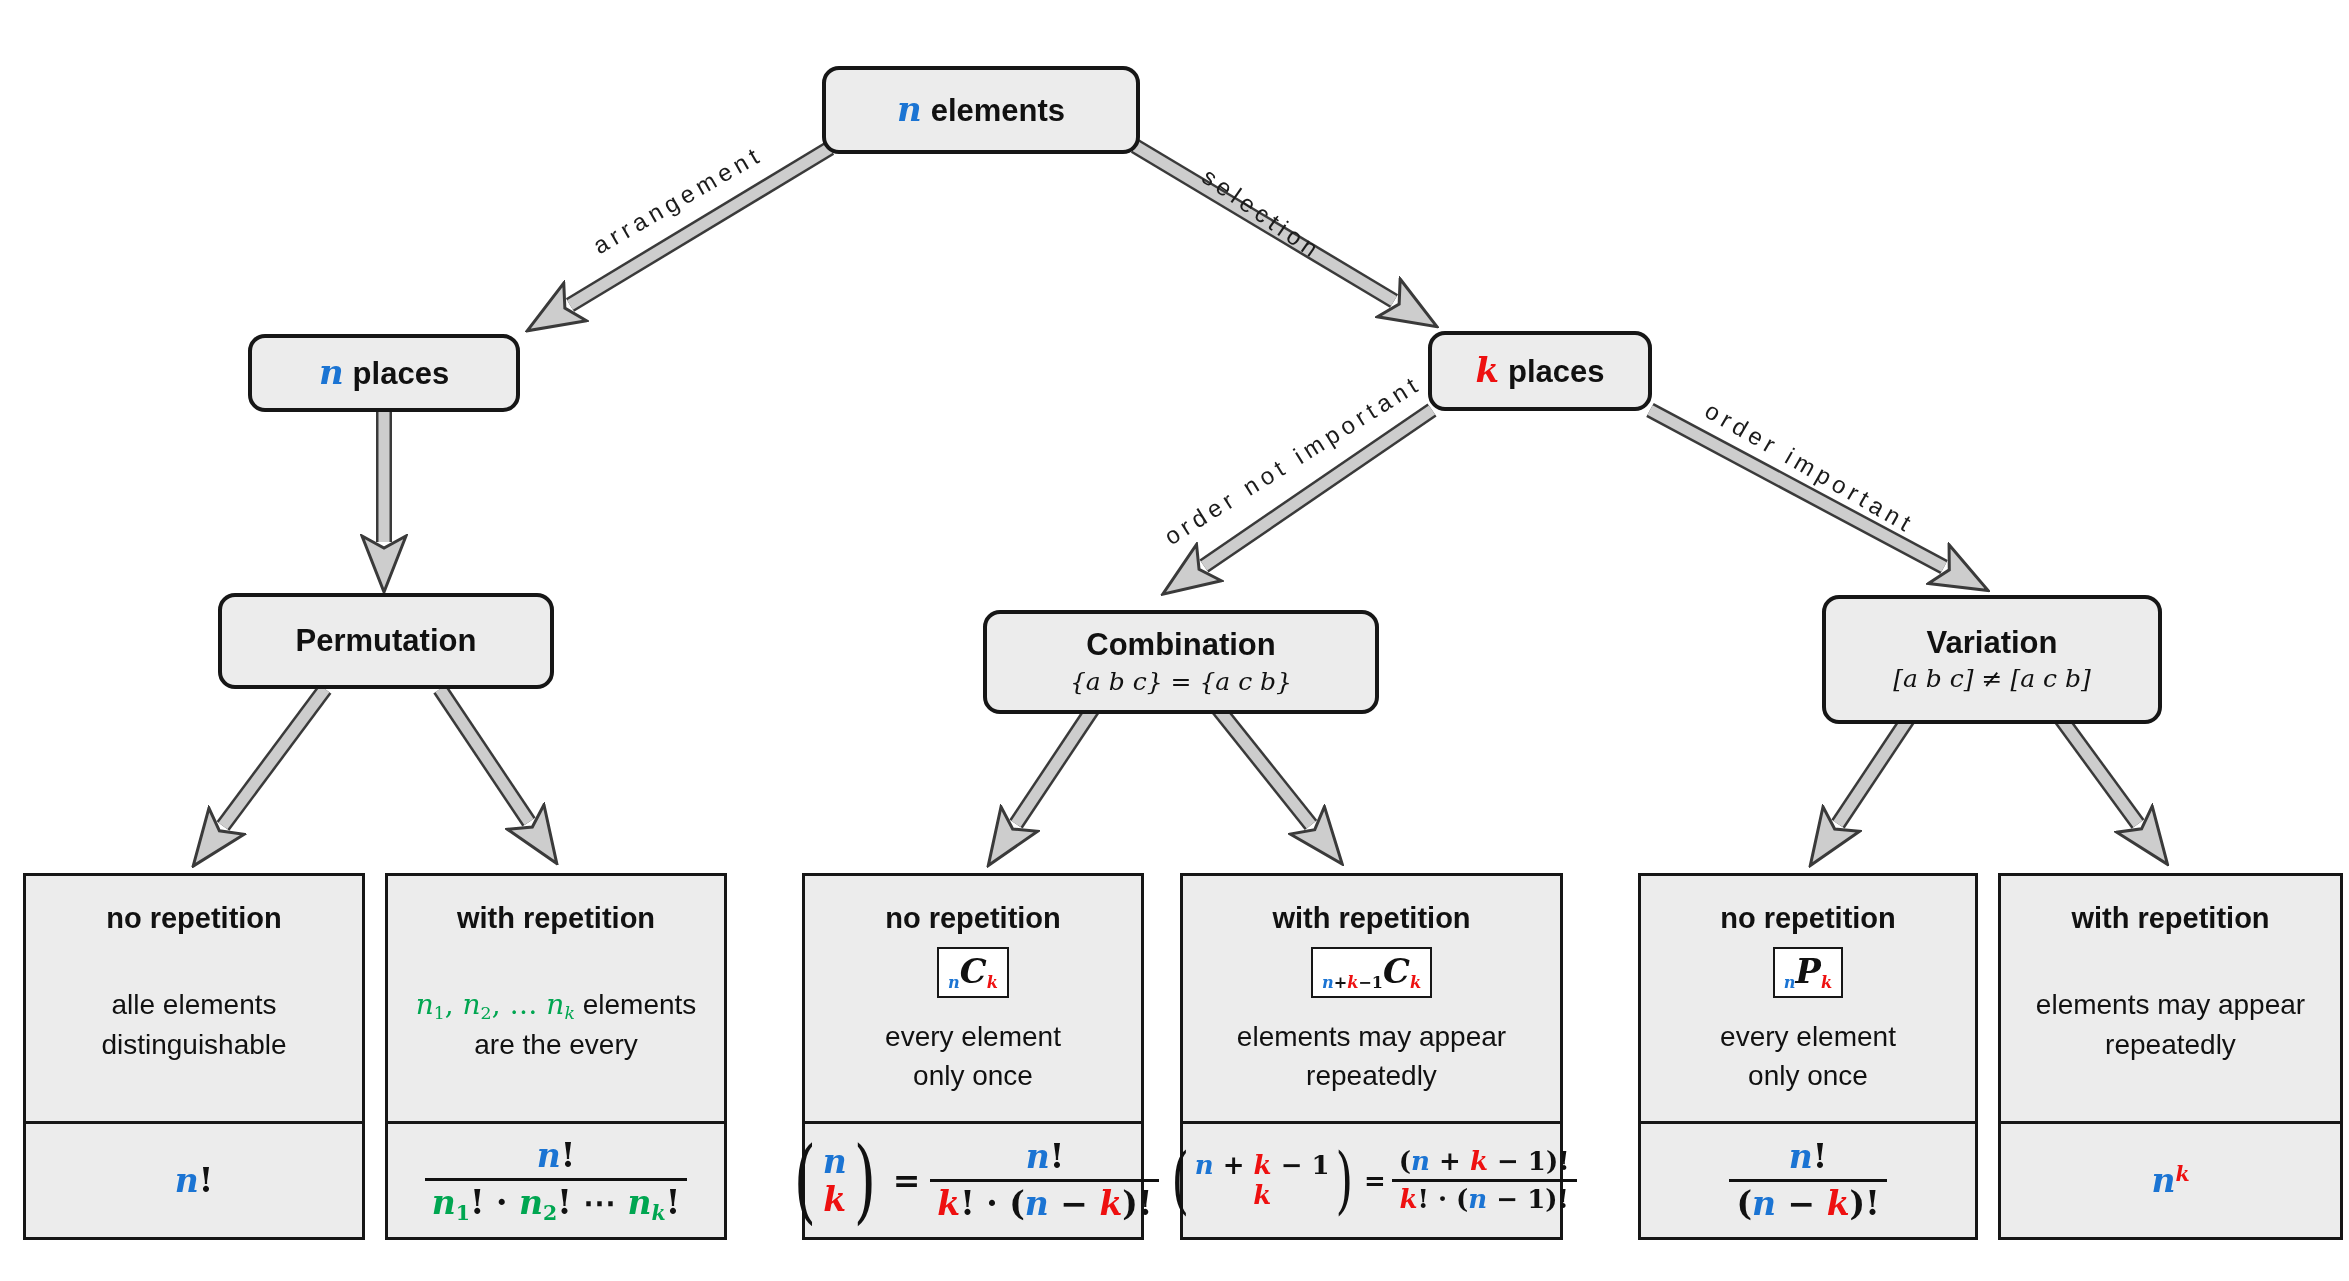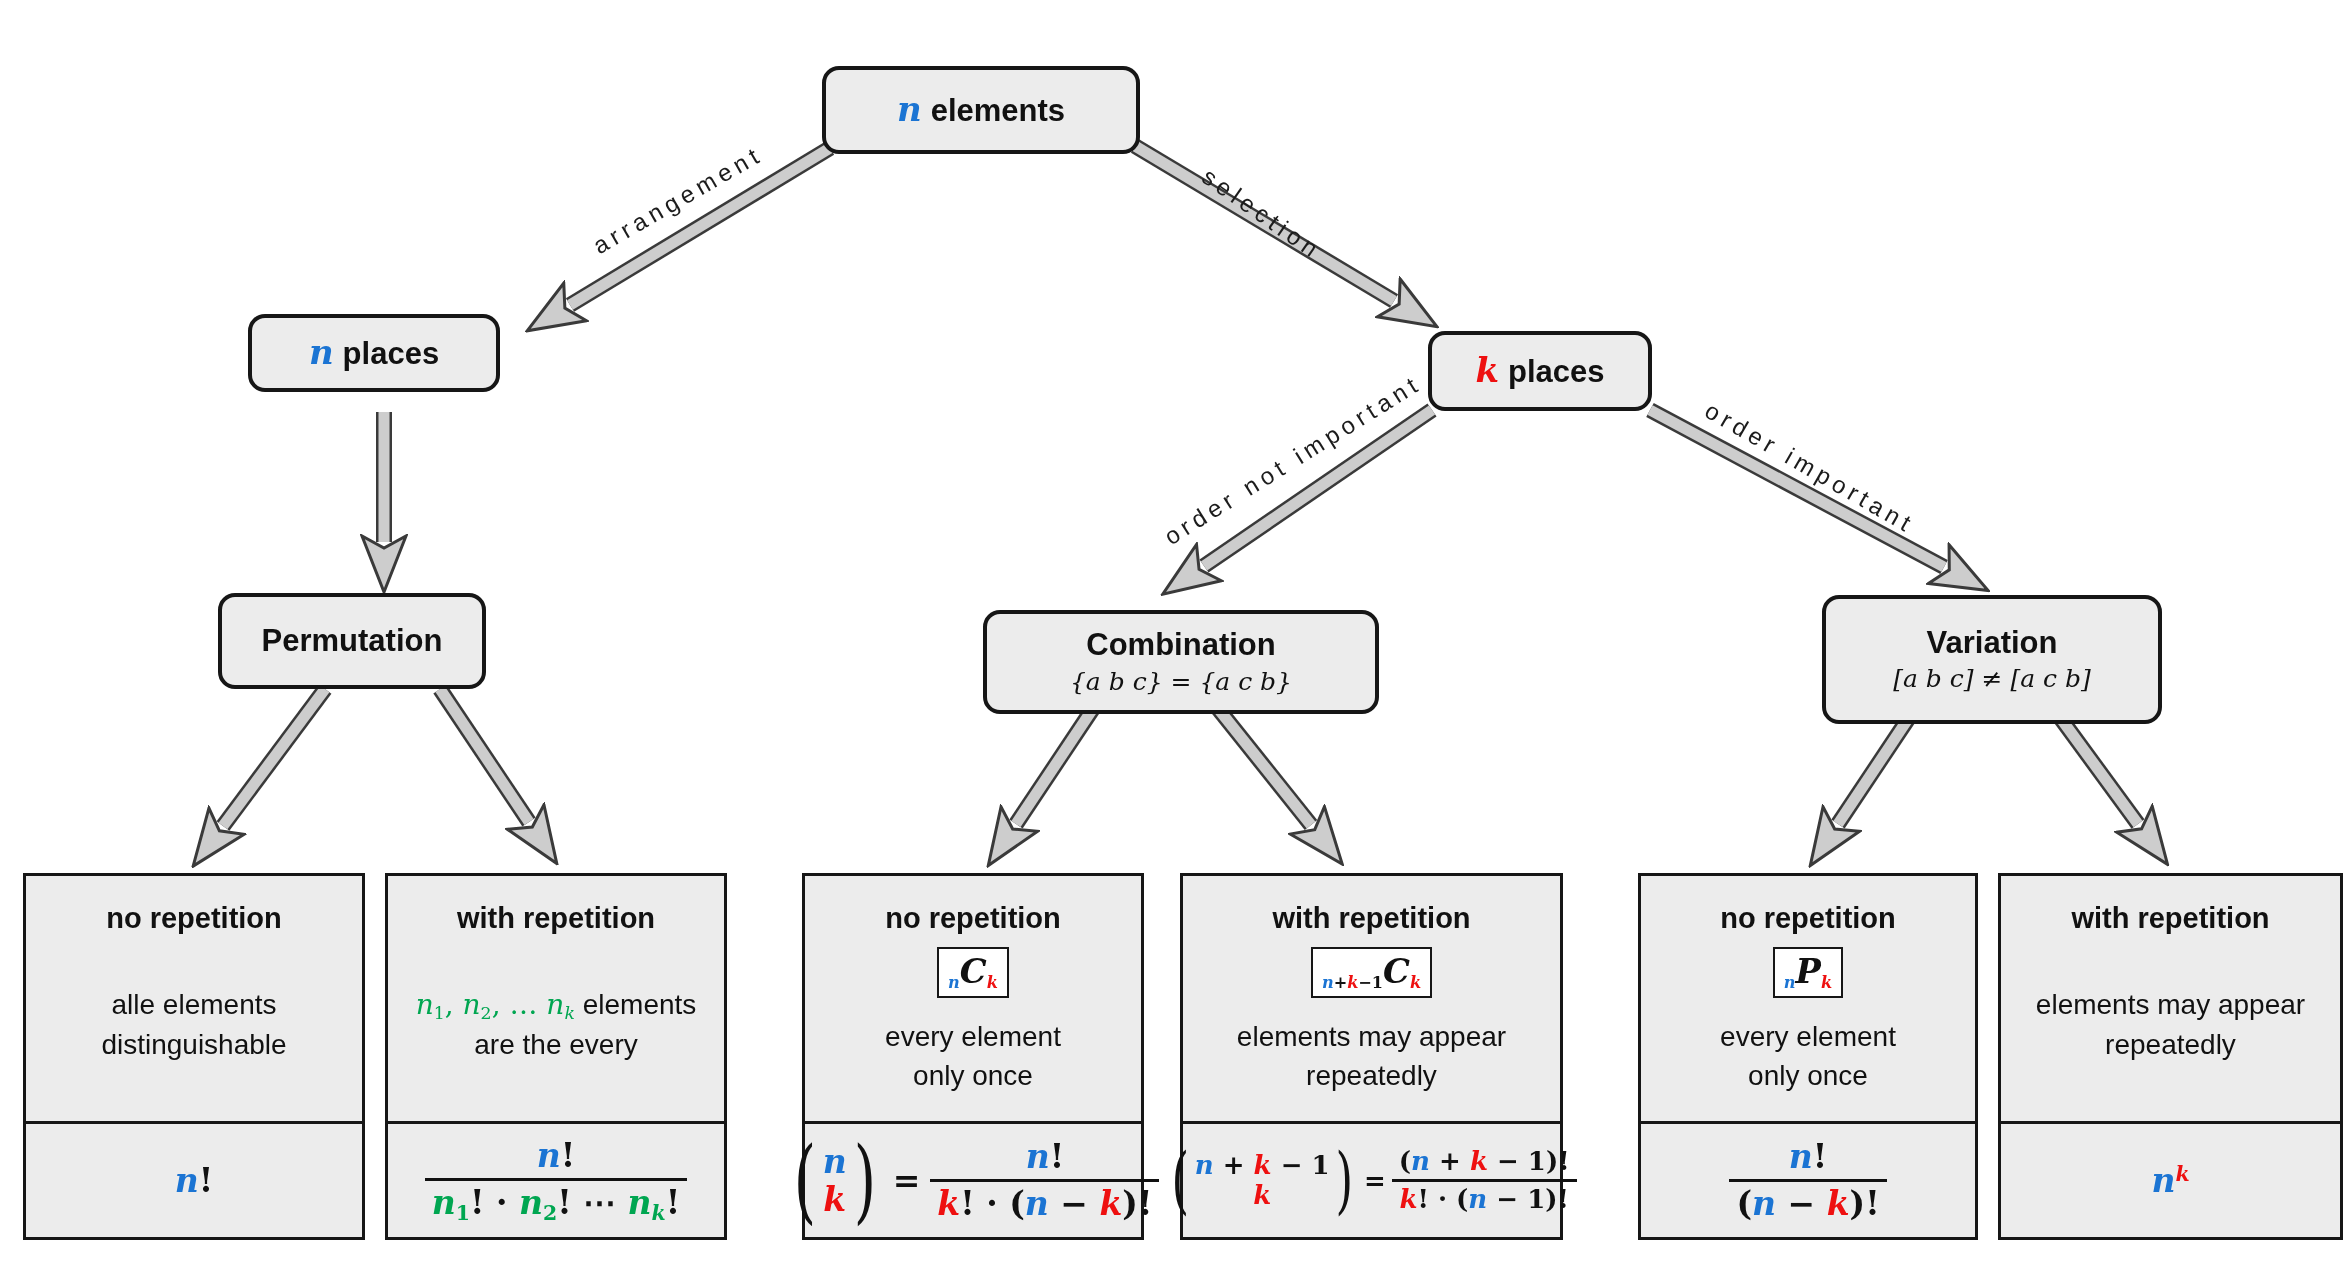--- a/index.html
+++ b/index.html
@@ -132,29 +132,29 @@
 
   <div class="edge-label" style="left:678px;top:200px;--rot:-30deg">arrangement</div>
   <div class="edge-label" style="left:1262px;top:214px;--rot:35deg">selection</div>
   <div class="edge-label" style="left:1293px;top:460px;--rot:-32deg">order not important</div>
   <div class="edge-label" style="left:1810px;top:468px;--rot:30deg">order important</div>
 
   <div class="node" style="left:822px;top:66px;width:318px;height:88px">
     <div class="ntitle"><span class="nvar blue">n</span><span>elements</span></div>
   </div>
 
-  <div class="node" style="left:248px;top:314px;width:252px;height:78px">
+  <div class="node" style="left:248px;top:334px;width:272px;height:78px">
     <div class="ntitle"><span class="nvar blue">n</span><span>places</span></div>
   </div>
 
   <div class="node" style="left:1428px;top:331px;width:224px;height:80px">
     <div class="ntitle"><span class="nvar red">k</span><span>places</span></div>
   </div>
 
-  <div class="node" style="left:218px;top:593px;width:268px;height:96px">
+  <div class="node" style="left:218px;top:593px;width:336px;height:96px">
     <div class="ntitle">Permutation</div>
   </div>
 
   <div class="node" style="left:983px;top:610px;width:396px;height:104px">
     <div class="ntitle">Combination</div>
     <div class="subtitle">{a b c} = {a c b}</div>
   </div>
 
   <div class="node" style="left:1822px;top:595px;width:340px;height:129px">
     <div class="ntitle">Variation</div>

